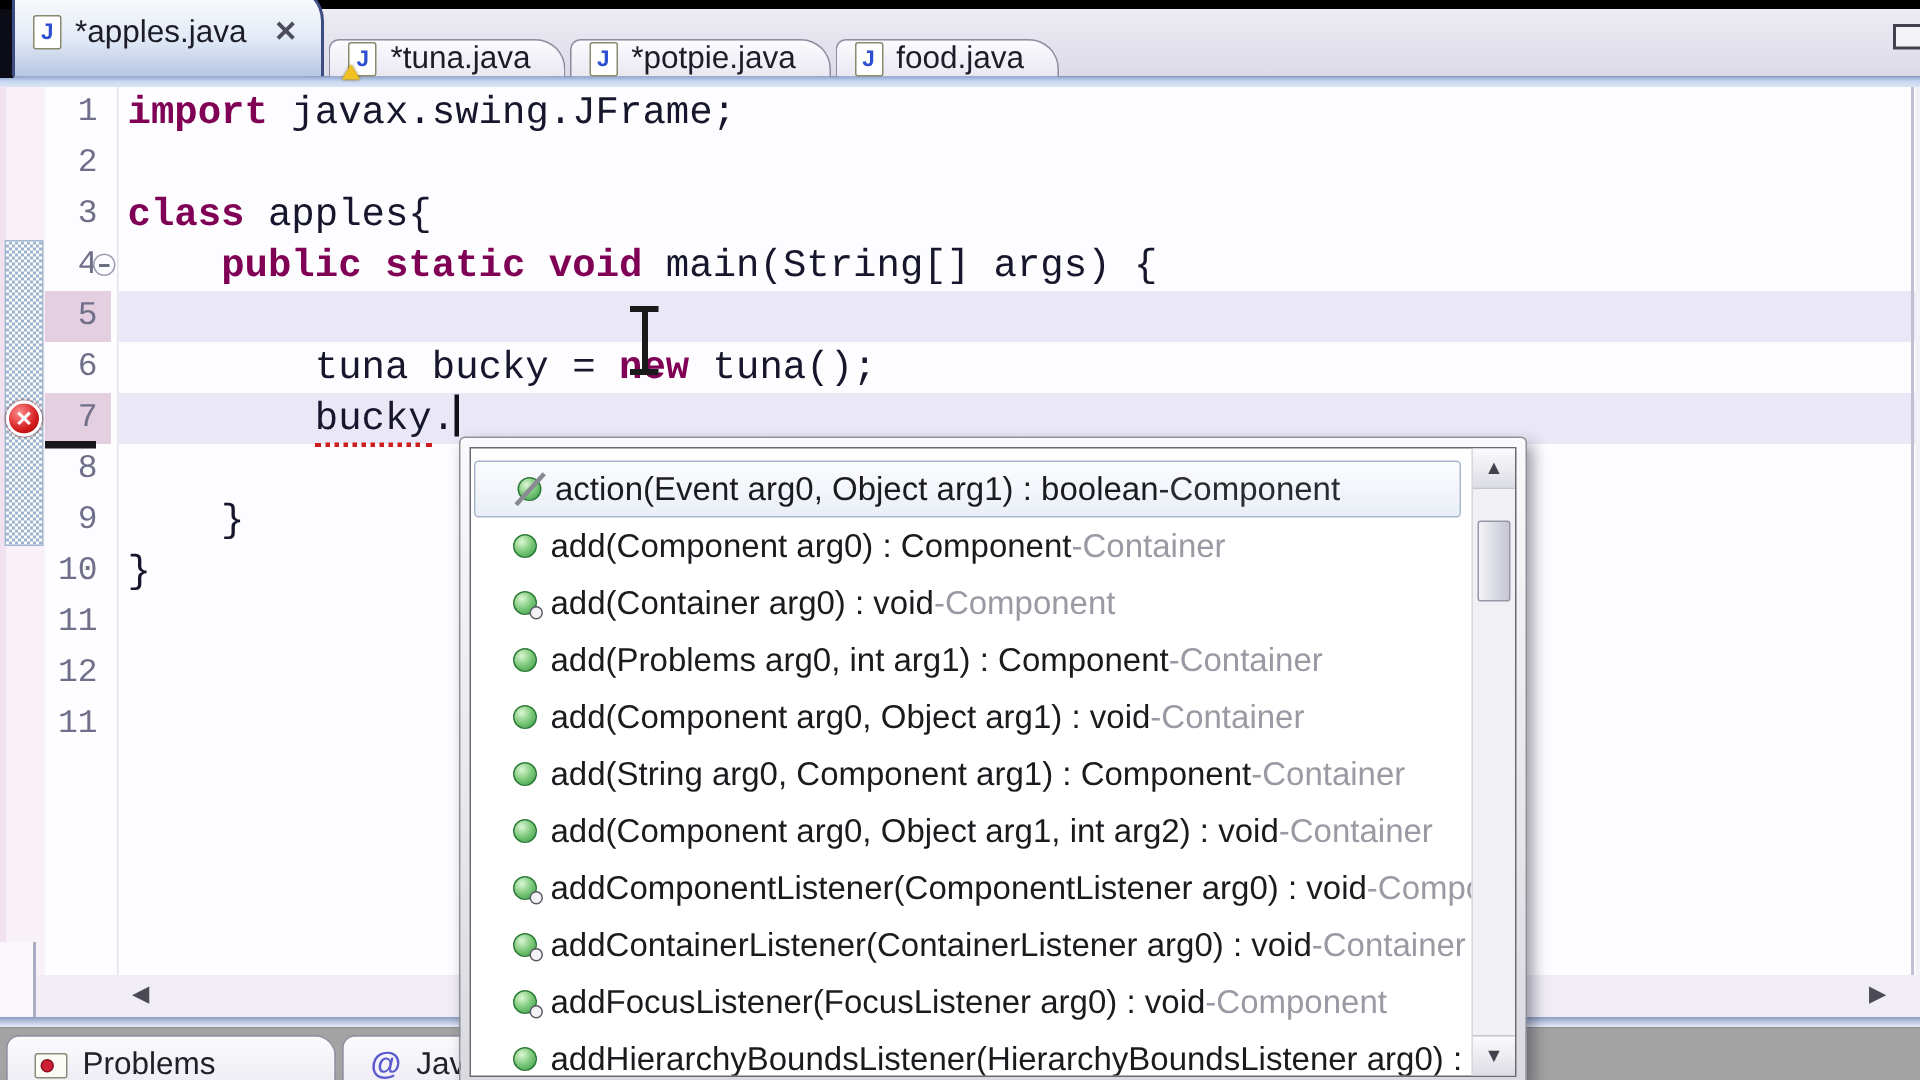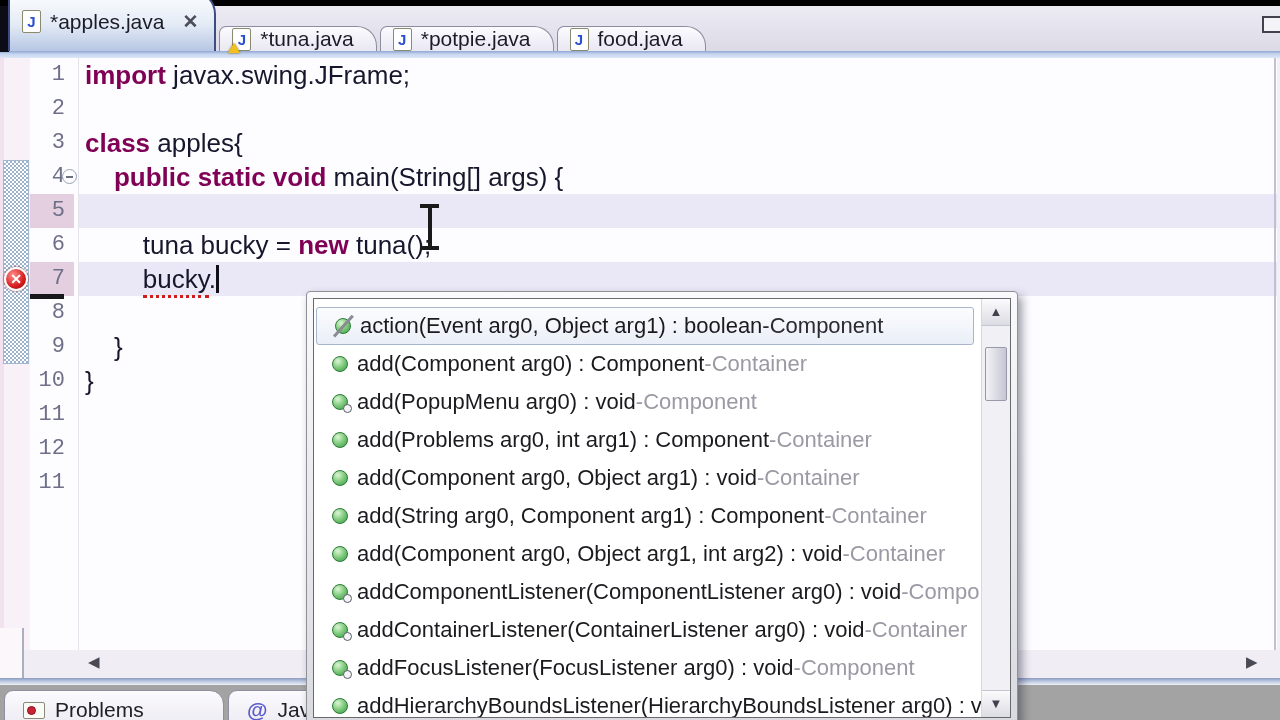--- a/index.html
+++ b/index.html
@@ -50,21 +50,21 @@
   #lnums{position:absolute;left:30px;top:0;width:44px;height:592px;}
   .num-cell{height:34px;line-height:34px;text-align:right;padding-right:9px;
             font-family:"Liberation Mono",monospace;font-size:22px;color:#6f6f8a;}
   .num-cell.changed{background:#e4cfe0;}
   #marker7{position:absolute;left:30px;top:236px;width:34px;height:5px;background:#17171c;z-index:2;}
   #foldicon{position:absolute;left:62px;top:108px;width:15px;height:15px;border-radius:50%;
             border:1px solid #9aa0b2;background:#fdfdff;box-sizing:border-box;}
   #foldicon::after{content:"";position:absolute;left:3px;top:6px;width:7px;height:1.5px;background:#6a7080;}
   #code{position:absolute;left:78px;top:0;width:1198px;height:592px;border-left:1px solid #e4e2ea;}
   .code-line{height:34px;line-height:34px;padding-left:6px;white-space:pre;
-             font-family:Liberation Sans, sans-serif;font-size:26px;color:#16162c;}
+             font-family:Liberation Mono, monospace;font-size:26px;color:#16162c;}
   .code-line.hl{background:#eae7f6;}
   .k{color:#7f0055;font-weight:bold;}
   .e{border-bottom:3px dotted #cf1d1d;padding-bottom:1px;}
   .caret{display:inline-block;width:3px;height:28px;background:#101018;vertical-align:-5px;}
   #rborder{position:absolute;left:1274px;top:0;width:2px;height:592px;background:#c4bed2;}
   #rborder2{position:absolute;left:1277px;top:0;width:3px;height:592px;background:#f2f0f6;}
   #mouse{position:absolute;left:420px;top:146px;width:20px;height:46px;z-index:45;}
   #mouse .cap{position:absolute;left:0;width:19px;height:4px;background:#1a1a1a;}
   #mouse .cap.b{top:42px;}
   #mouse .stem{position:absolute;left:8px;top:2px;width:4px;height:42px;background:#1a1a1a;}
@@ -90,21 +90,21 @@
   .ic-javadoc{color:#5a5acc;font-weight:bold;font-size:21px;flex:none;}
 
   
   #popup{position:absolute;left:306px;top:291px;width:712px;height:434px;box-sizing:border-box;
          border:1px solid #8f8f96;border-radius:4px;padding:6px;
          background:linear-gradient(180deg,#fafafc,#d9d9e0);
          box-shadow:4px 5px 10px rgba(30,30,55,.45);z-index:40;}
   #plist{position:relative;width:698px;height:420px;background:#fff;
          border:1px solid #68686f;box-sizing:border-box;overflow:hidden;}
   #prows{position:absolute;left:0;top:8px;width:100%;}
-  .prow{height:38px;display:flex;align-items:center;padding-left:18px;white-space:nowrap;
+  .prow{height:38px;display:flex;align-items:center;padding-left:28px;white-space:nowrap;
         font-size:22px;overflow:hidden;box-sizing:border-box;}
   .prow.selected{margin:0 36px 0 2px;border:1px solid #a8b6cc;border-radius:3px;
         background:linear-gradient(180deg,#fbfcfe,#eaeff7);}
   .micon{flex:none;width:16px;height:16px;border-radius:50%;margin-right:9px;position:relative;
         background:radial-gradient(circle at 35% 30%,#dcf6d4,#7cc97a 50%,#379a44);
         border:1px solid #2c7c38;box-sizing:border-box;}
   .micon.ovl::after{content:"";position:absolute;right:-5px;bottom:-4px;width:9px;height:9px;
         border-radius:50%;background:#f4f4f6;border:1.5px solid #5a5a66;box-sizing:border-box;}
   .micon.slash::before{content:"";position:absolute;left:6px;top:-7px;width:2.5px;height:28px;
         background:#8a8a92;transform:rotate(42deg);}
@@ -223,21 +223,21 @@
             <span class="qual">Component</span>
           </div>
           <div class="prow">
             <span class="micon"></span>
             <span class="sig">add(Component arg0) : Component</span>
             <span class="dash"> - </span>
             <span class="qual">Container</span>
           </div>
           <div class="prow">
             <span class="micon ovl"></span>
-            <span class="sig">add(PopupMenu arg0) : void</span>
+            <span class="sig">add(Container arg0) : void</span>
             <span class="dash"> - </span>
             <span class="qual">Component</span>
           </div>
           <div class="prow">
             <span class="micon"></span>
             <span class="sig">add(Problems arg0, int arg1) : Component</span>
             <span class="dash"> - </span>
             <span class="qual">Container</span>
           </div>
           <div class="prow">

